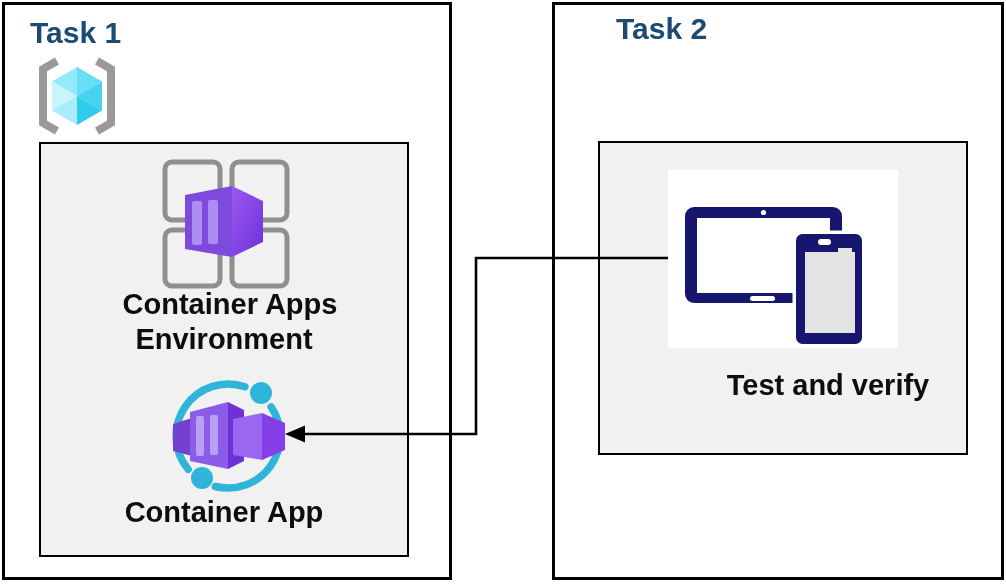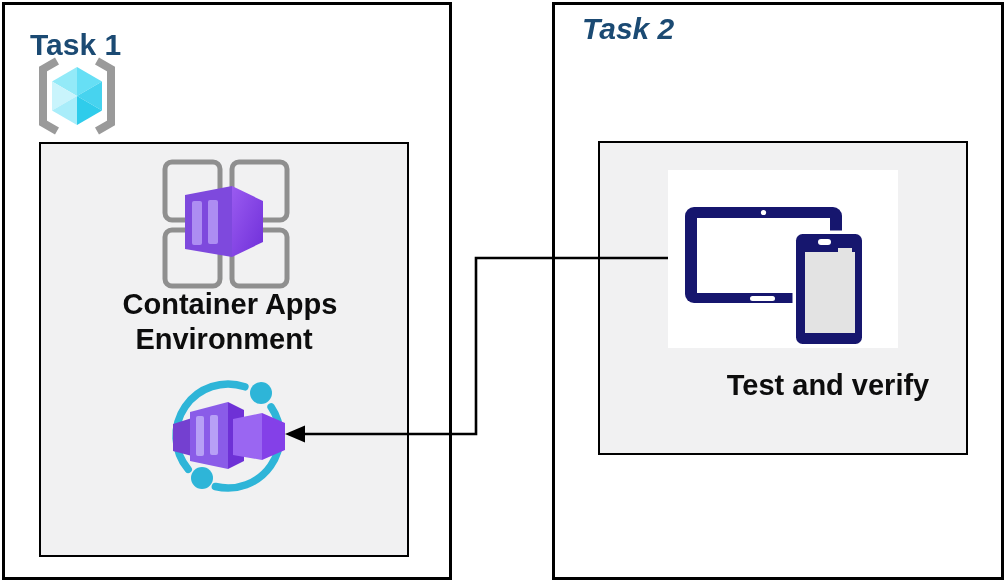--- a/index.html
+++ b/index.html
@@ -28,22 +28,22 @@
 </style>
 </head>
 <body>
 
 <div class="canvas">
 
   <div class="abs task-box" style="left:2px;top:2px;width:450px;height:578px;"></div>
 
   <div class="abs task-box" style="left:552px;top:2px;width:452px;height:578px;"></div>
 
-  <div class="abs task-title" style="left:30px;top:28px;">Task 1</div>
-  <div class="abs task-title" style="left:582px;top:12px;font-style:italic;">Task 2</div>
+  <div class="abs task-title" style="left:30px;top:16px;">Task 1</div>
+  <div class="abs task-title" style="left:616px;top:12px;">Task 2</div>
 
   <div class="abs" style="left:30px;top:54px;width:94px;height:84px;">
     <svg width="94" height="84" viewBox="0 0 94 84">
       <path d="M27 7 L13 15 L13 69 L27 77" fill="none" stroke="#9a9a9a" stroke-width="8"></path>
       <path d="M67 7 L81 15 L81 69 L67 77" fill="none" stroke="#9a9a9a" stroke-width="8"></path>
       <polygon points="47,13 22,27.5 47,42" fill="#93eaf8"></polygon>
       <polygon points="47,13 72,27.5 47,42" fill="#66dff5"></polygon>
       <polygon points="22,27.5 22,56.5 47,42" fill="#c9f4fc"></polygon>
       <polygon points="72,27.5 72,56.5 47,42" fill="#47d3ef"></polygon>
       <polygon points="22,56.5 47,71 47,42" fill="#a9edfa"></polygon>
@@ -107,16 +107,17 @@
       <polygon points="15,52 34,46 34,84 15,79" fill="#7440d0"></polygon>
       <polygon points="32,40 70,30 70,97 32,89" fill="#8a5ce8"></polygon>
       <rect x="38" y="44" width="8" height="40" rx="2" fill="#b7a0f6"></rect>
       <rect x="52" y="43" width="8" height="40" rx="2" fill="#b7a0f6"></rect>
       <polygon points="70,30 86,38 86,89 70,97" fill="#6e31d6"></polygon>
       <polygon points="75,47 104,41 104,88 75,83" fill="#9a66f2"></polygon>
       <polygon points="104,41 127,51 127,78 104,88" fill="#8440e8"></polygon>
     </svg>
   </div>
 
+  <div class="abs node-label" style="left:39px;top:495px;width:370px;">Container App</div>
 
   <div class="abs node-label" style="left:598px;top:368px;width:370px;padding-left:45px;">Test and verify</div>
 
 </div>
 
 </body></html>

